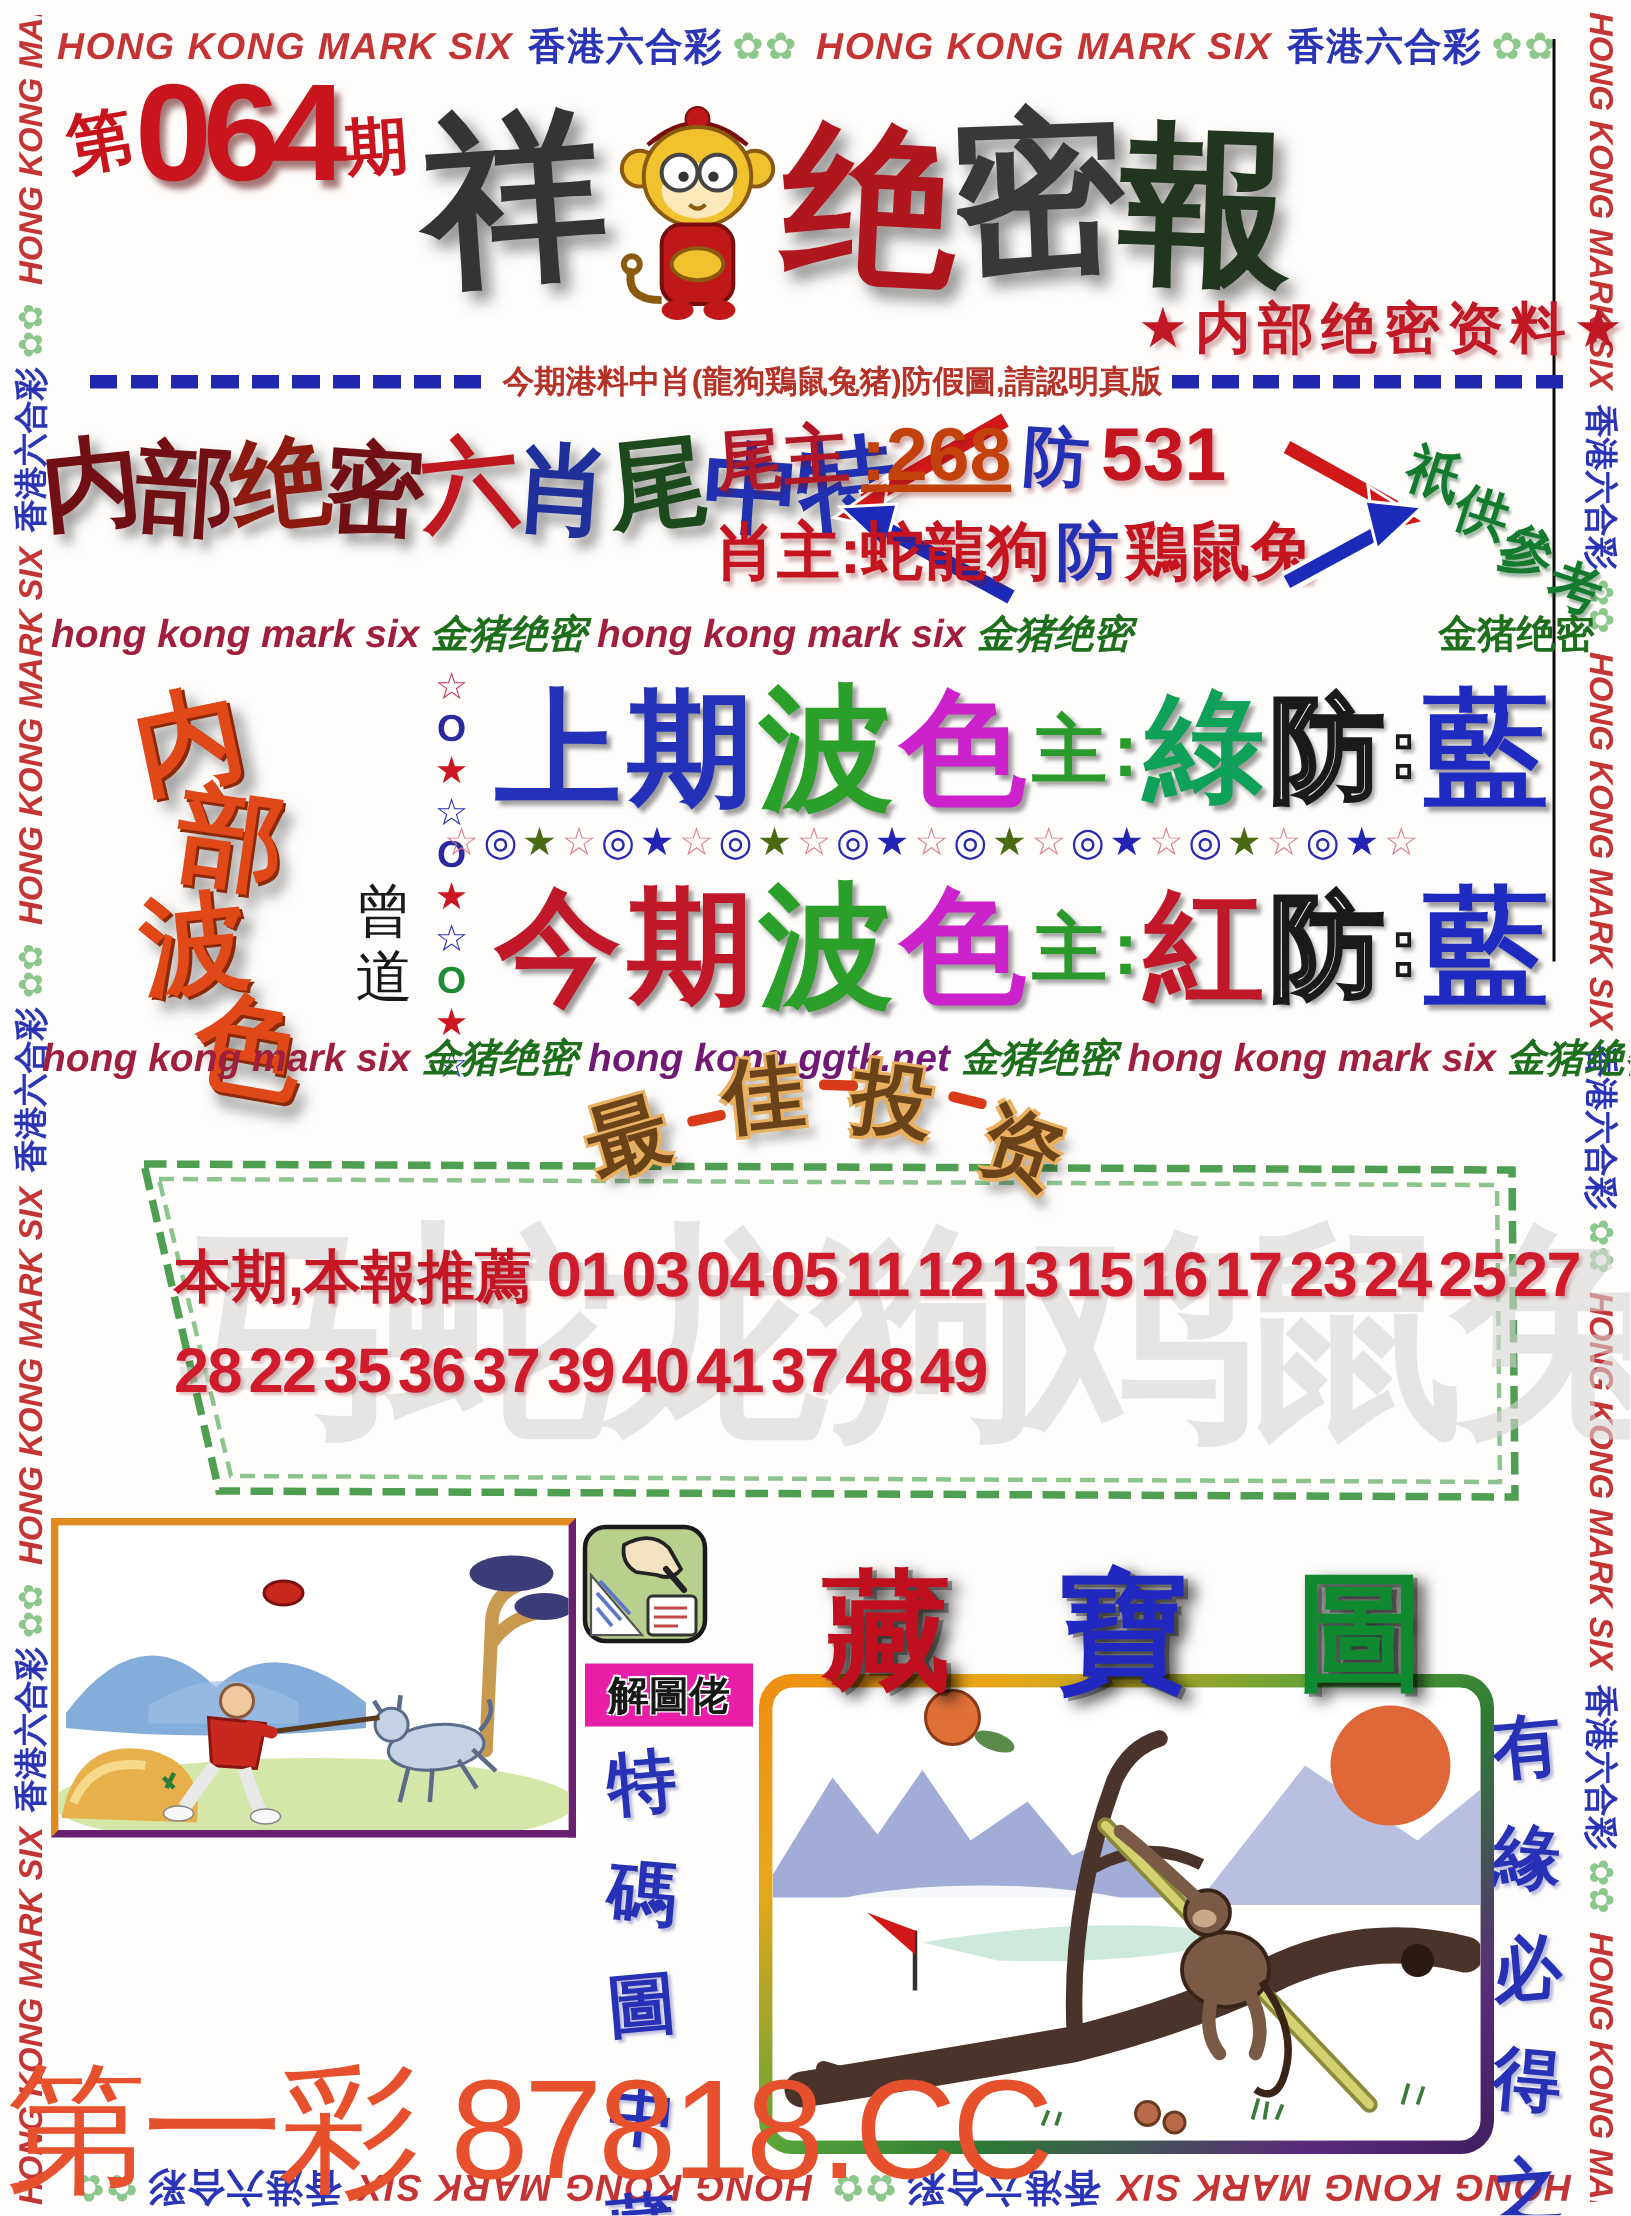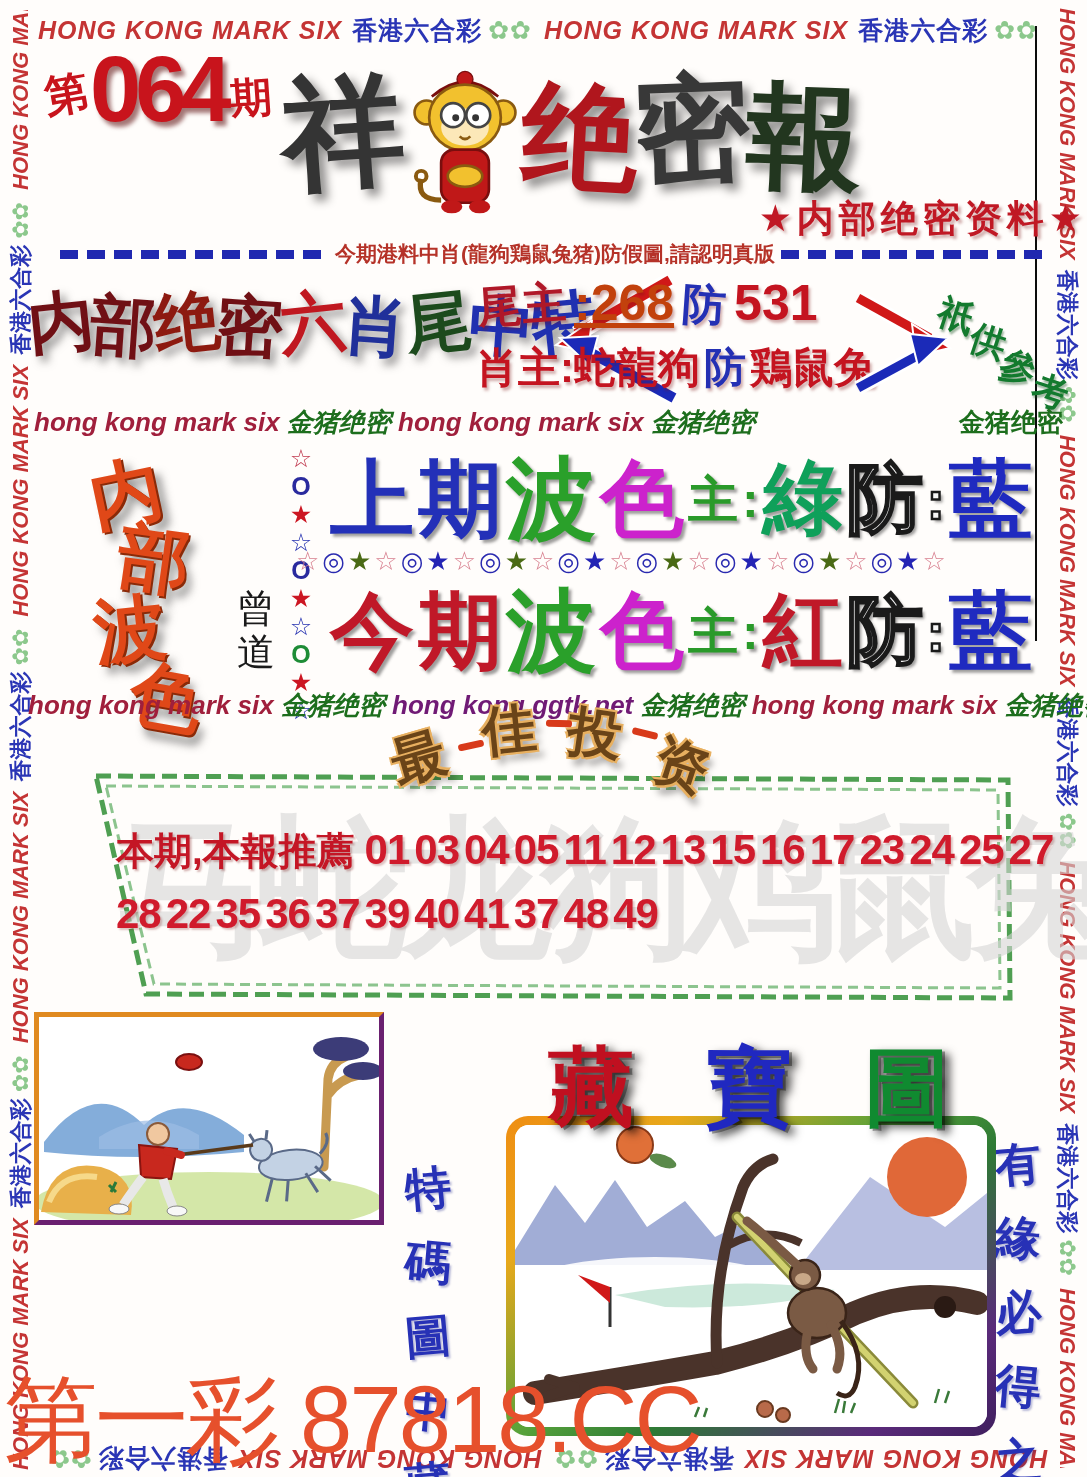--- a/index.html
+++ b/index.html
@@ -349,20 +349,32 @@
       <line x1="138" y1="138" x2="214" y2="128" stroke="#5a3a1a" stroke-width="3.5"></line>
       <circle cx="119" cy="117" r="11" fill="#f0c8a0" stroke="#8a5a3a" stroke-width="2"></circle>
       <path d="M100,128 L138,132 L132,162 L102,160 Z" fill="#c8281e" stroke="#8a1410" stroke-width="2"></path>
       <path d="M128,134 L142,138" stroke="#c8281e" stroke-width="8" stroke-linecap="round"></path>
       <path d="M104,160 Q92,176 84,188 M124,162 Q128,176 134,190" stroke="#e8e8e8" stroke-width="9" fill="none"></path>
       <ellipse cx="80" cy="192" rx="10" ry="5" fill="#f8f8f8" stroke="#888"></ellipse>
       <ellipse cx="138" cy="194" rx="10" ry="5" fill="#f8f8f8" stroke="#888"></ellipse>
     </svg>
   </div>
 
+  <div class="abs decoder">
+    <svg width="84" height="80" viewBox="0 0 84 80">
+      <rect x="2" y="2" width="80" height="76" rx="14" fill="#b9cf8e" stroke="#1a1a1a" stroke-width="3"></rect>
+      <polygon points="6,74 6,34 40,74" fill="#ffffff" stroke="#555" stroke-width="1.5"></polygon>
+      <path d="M10,46 L26,64 M10,56 L20,68 M12,38 L32,60" stroke="#5a7ac8" stroke-width="2.5"></path>
+      <rect x="44" y="48" width="32" height="26" rx="3" fill="#fff" stroke="#333" stroke-width="2"></rect>
+      <path d="M48,56 h22 M48,62 h22 M48,68 h16" stroke="#c04848" stroke-width="2"></path>
+      <path d="M28,14 Q46,4 58,16 L66,30 Q60,38 50,34 L36,32 Q26,26 28,14 Z" fill="#f2e3c0" stroke="#222" stroke-width="2.5"></path>
+      <path d="M56,30 L68,44" stroke="#222" stroke-width="4" stroke-linecap="round"></path>
+    </svg>
+    <div class="decoder-label">解圖佬</div>
+  </div>
 
   <div class="abs vert vert-left">
       <span>特</span>
       <span>碼</span>
       <span>圖</span>
       <span>中</span>
       <span>藏</span>
     </div>
   <div class="abs vert vert-right">
       <span>有</span>

